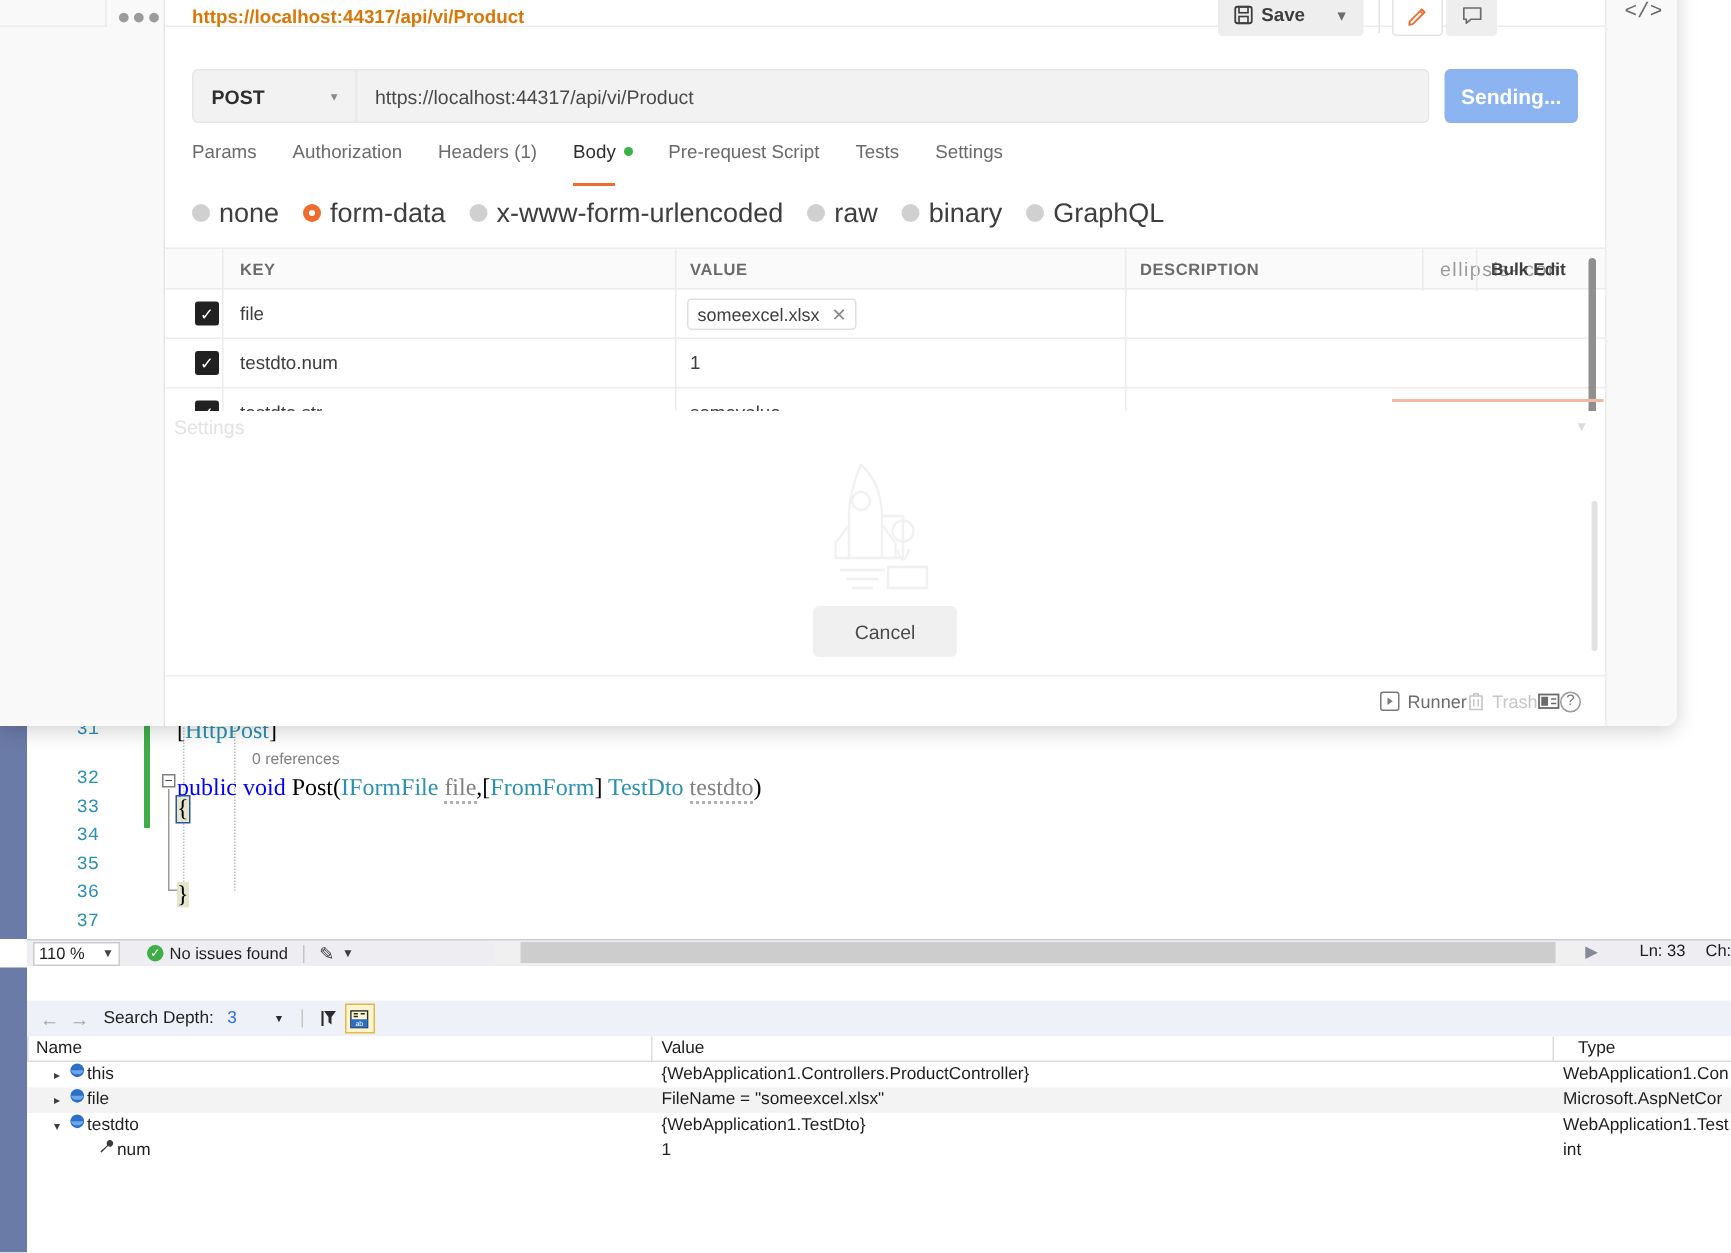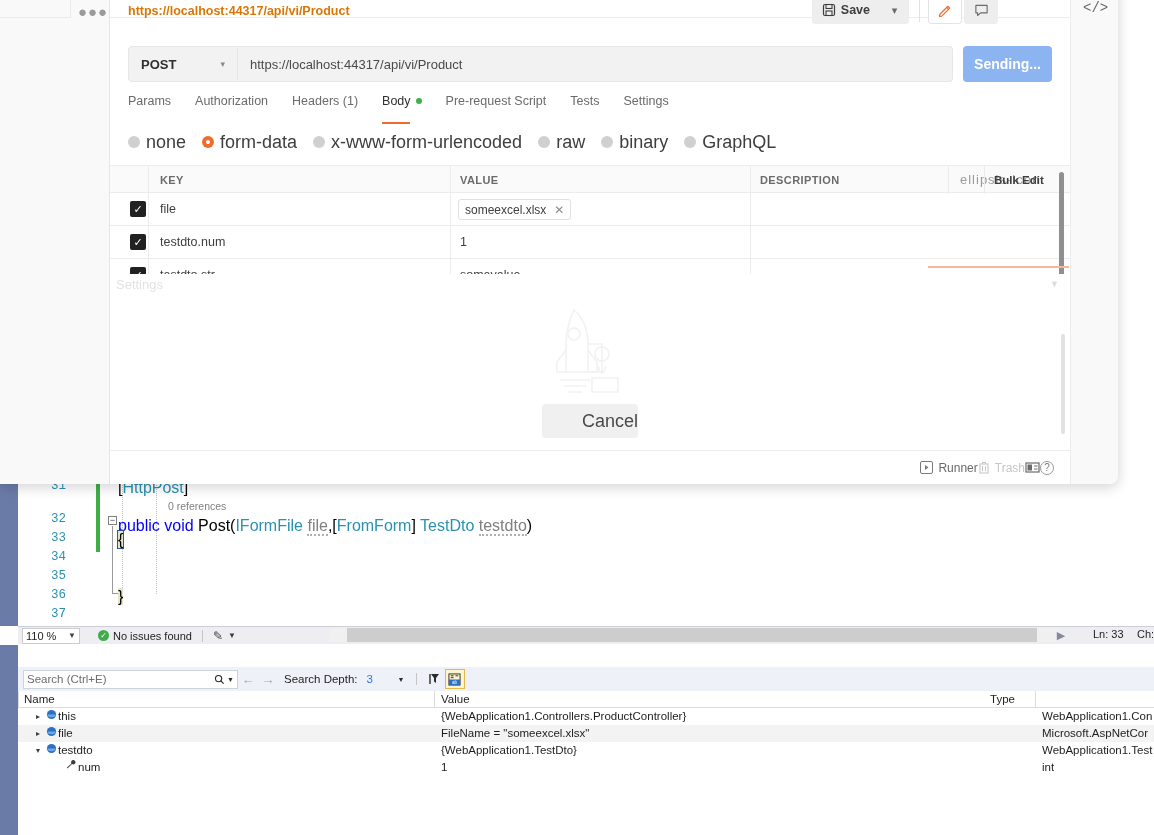--- a/index.html
+++ b/index.html
@@ -13,21 +13,21 @@
 
   
   #vs-root { position:absolute; left:0; top:0; width:1154px; height:835px; background:#ffffff; }
 
   
   #code-editor { position:absolute; left:0; top:474px; width:1154px; height:152px; background:#ffffff; }
   .vs-left-strip { position:absolute; left:0; top:0; width:18px; height:152px; background:#6b7ba8; }
   .vs-left-strip2 { position:absolute; left:18px; top:0; width:3px; height:152px; background:#ffffff; }
   .ln-num { position:absolute; left:36px; width:30px; text-align:right; color:#2b91af;
      font-family:"Liberation Mono", monospace; font-size:12.5px; }
-  .code-text { position:absolute; left:118px; }
+  .code-text { position:absolute; left:118px;font-family:Liberation Serif, serif; }
   .green-bar { position:absolute; left:96px; width:4px; background:#3fae49; }
   .collapse-box { position:absolute; width:9px; height:9px; border:1px solid #808080; background:#fff;
      font-family:"Liberation Sans",sans-serif; font-size:9px; line-height:7px; text-align:center; color:#404040; }
   .guide { position:absolute; width:0; border-left:1px dotted #c0c0c0; }
   .brace-hl { background:#e6e6cd; }
   .k-blue { color:#0000ff; }
   .k-teal { color:#2b91af; }
   .k-dark { color:#000000; }
   .k-gray { color:#808080; }
   .k-ref { color:#808080; font-family:"Liberation Sans",sans-serif; font-size:10.5px; }
@@ -148,21 +148,21 @@
      display:flex; align-items:center; gap:8px; padding:0 6px; font-size:12px; color:#3e3e3e; background:#fff;}
   .fd-scroll { position:absolute; left:949px; top:7px; width:5px; height:105px; background:#8f8f8f; border-radius:3px; }
   .orange-line { position:absolute; left:818px; top:294px; width:141px; height:2px; background:#f5b7a0; }
 
   .resp-pane { position:absolute; left:0; top:302px; width:960px; height:170px; background:#ffffff; }
   .resp-label { position:absolute; left:6px; top:3px; font-size:13px; color:#e2e2e2; }
   .resp-caret { position:absolute; left:940px; top:5px; font-size:9px; color:#dcdcdc; }
   .sending-text { position:absolute; left:0; top:88px; width:960px; text-align:center;
      font-size:14px; color:#5c5c5c; }
   .cancel-btn { position:absolute; left:432px; top:130px; width:96px; height:34px; background:#f0f0f0;
-     border-radius:4px; display:flex; align-items:center; justify-content:flex-end; font-size:18px; color:#4a4a4a; }
+     border-radius:4px; display:flex; align-items:center; justify-content:center; font-size:13px; color:#4a4a4a; }
   .rocket { position:absolute; left:420px; top:18px; width:120px; height:120px; opacity:0.28; }
   .resp-scroll { position:absolute; left:951px; top:60px; width:4px; height:100px; background:#e2e2e2; border-radius:3px; }
 
   .pm-footer { position:absolute; left:110px; top:478px; width:960px; height:34px; background:#ffffff;
      border-top:1px solid #ececec; display:flex; align-items:center; justify-content:flex-end; padding-right:16px; }
   .ft-item { display:flex; align-items:center; gap:5px; font-size:12px; color:#6b6b6b; }
   .ft-item.dim { color:#c6c6c6;text-align:center; }
   .sq-ico { width:13px; height:13px; border:1px solid #7a7a7a; border-radius:2px; display:inline-block; position:relative;}
   .help-ico { width:14px; height:14px; border:1px solid #9b9b9b; border-radius:50%; font-size:10px;
      line-height:12px; text-align:center; color:#7a7a7a; }
@@ -217,30 +217,20 @@
   <div class="hscroll-track"></div>
   <div class="hscroll-thumb"></div>
   <div class="scroll-arrow" style="left:1055px;">▶</div>
   <div class="lnch" style="left:1093px;">Ln: 33</div>
   <div class="lnch" style="left:1137px;">Ch:</div>
 
   <div id="locals-win">
     <div class="locals-strip"></div>
 
     <div class="locals-toolbar">
-      <div class="search-box">
-        <span>Search (Ctrl+E)</span>
-        <span style="display:flex;align-items:center;gap:2px;">
-          <svg width="11" height="11" viewBox="0 0 12 12">
-            <circle cx="5" cy="5" r="3.4" fill="none" stroke="#2b2b2b" stroke-width="1.2"></circle>
-            <line x1="7.5" y1="7.5" x2="10.5" y2="10.5" stroke="#2b2b2b" stroke-width="1.4"></line>
-          </svg>
-          <span style="font-size:7px;color:#2b2b2b;">▼</span>
-        </span>
-      </div>
       <div class="tb-arrow">←</div>
       <div class="tb-arrow">→</div>
       <span class="depth-label">Search Depth:</span>
       <div class="depth-combo">
         <span style="color:#2f72e0;">3</span>
         <span style="font-size:7px;color:#2b2b2b;">▼</span>
       </div>
       <div class="sep-v" style="margin:0 8px;"></div>
       <div class="tb-icon">
         <svg width="14" height="14" viewBox="0 0 14 14">
@@ -259,21 +249,21 @@
         </svg>
       </div>
     </div>
 
     <div class="grid-head">
       <div class="gh-div" style="left:0;"></div>
       <div class="gh-cell" style="left:0;">Name</div>
       <div class="gh-div" style="left:416px;"></div>
       <div class="gh-cell" style="left:417px;">Value</div>
       <div class="gh-div" style="left:1017px;"></div>
-      <div class="gh-cell" style="left:966px;">Type</div>
+      <div class="gh-cell" style="left:1028px;">Type</div>
     </div>
 
     <div class="grid-row" style="top:63px;">
       <div class="gr-name" style="left:14px;">
         <span class="tri">▸</span>
         <span class="obj-ico">
           <svg width="11" height="11" viewBox="0 0 12 12">
               <circle cx="6" cy="6" r="5" fill="#2b6fc9"></circle>
               <path d="M1.5 6 a4.5 3 0 0 0 9 0" fill="#6fa8e8"></path>
             </svg>

